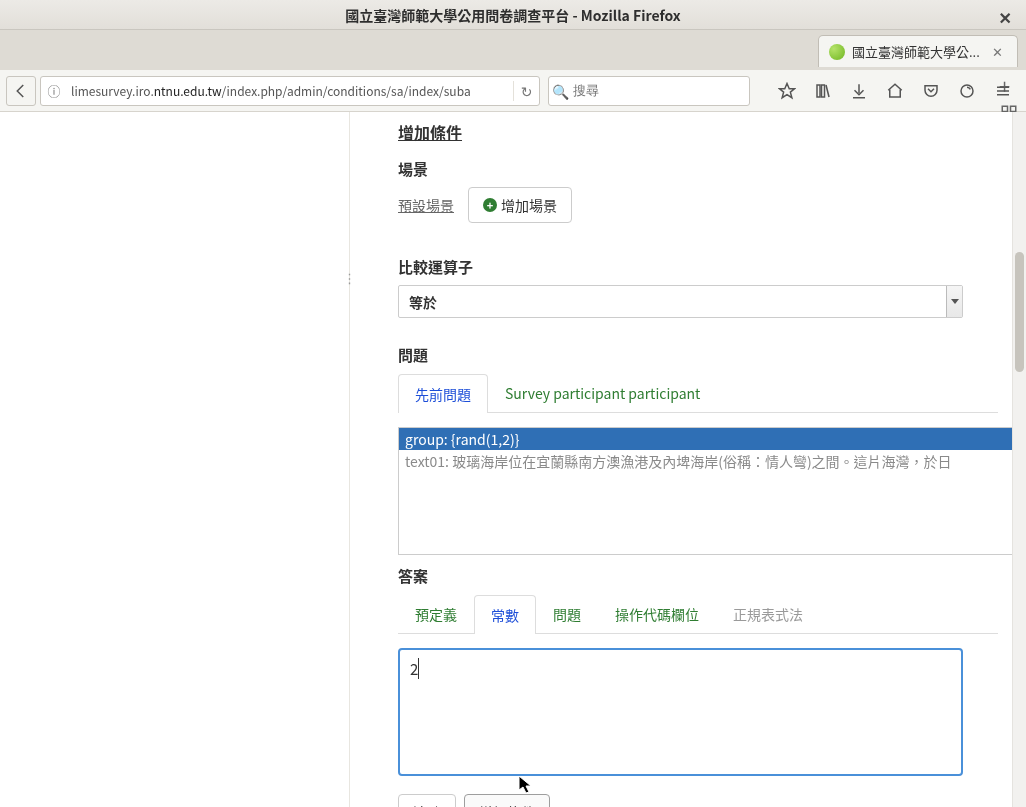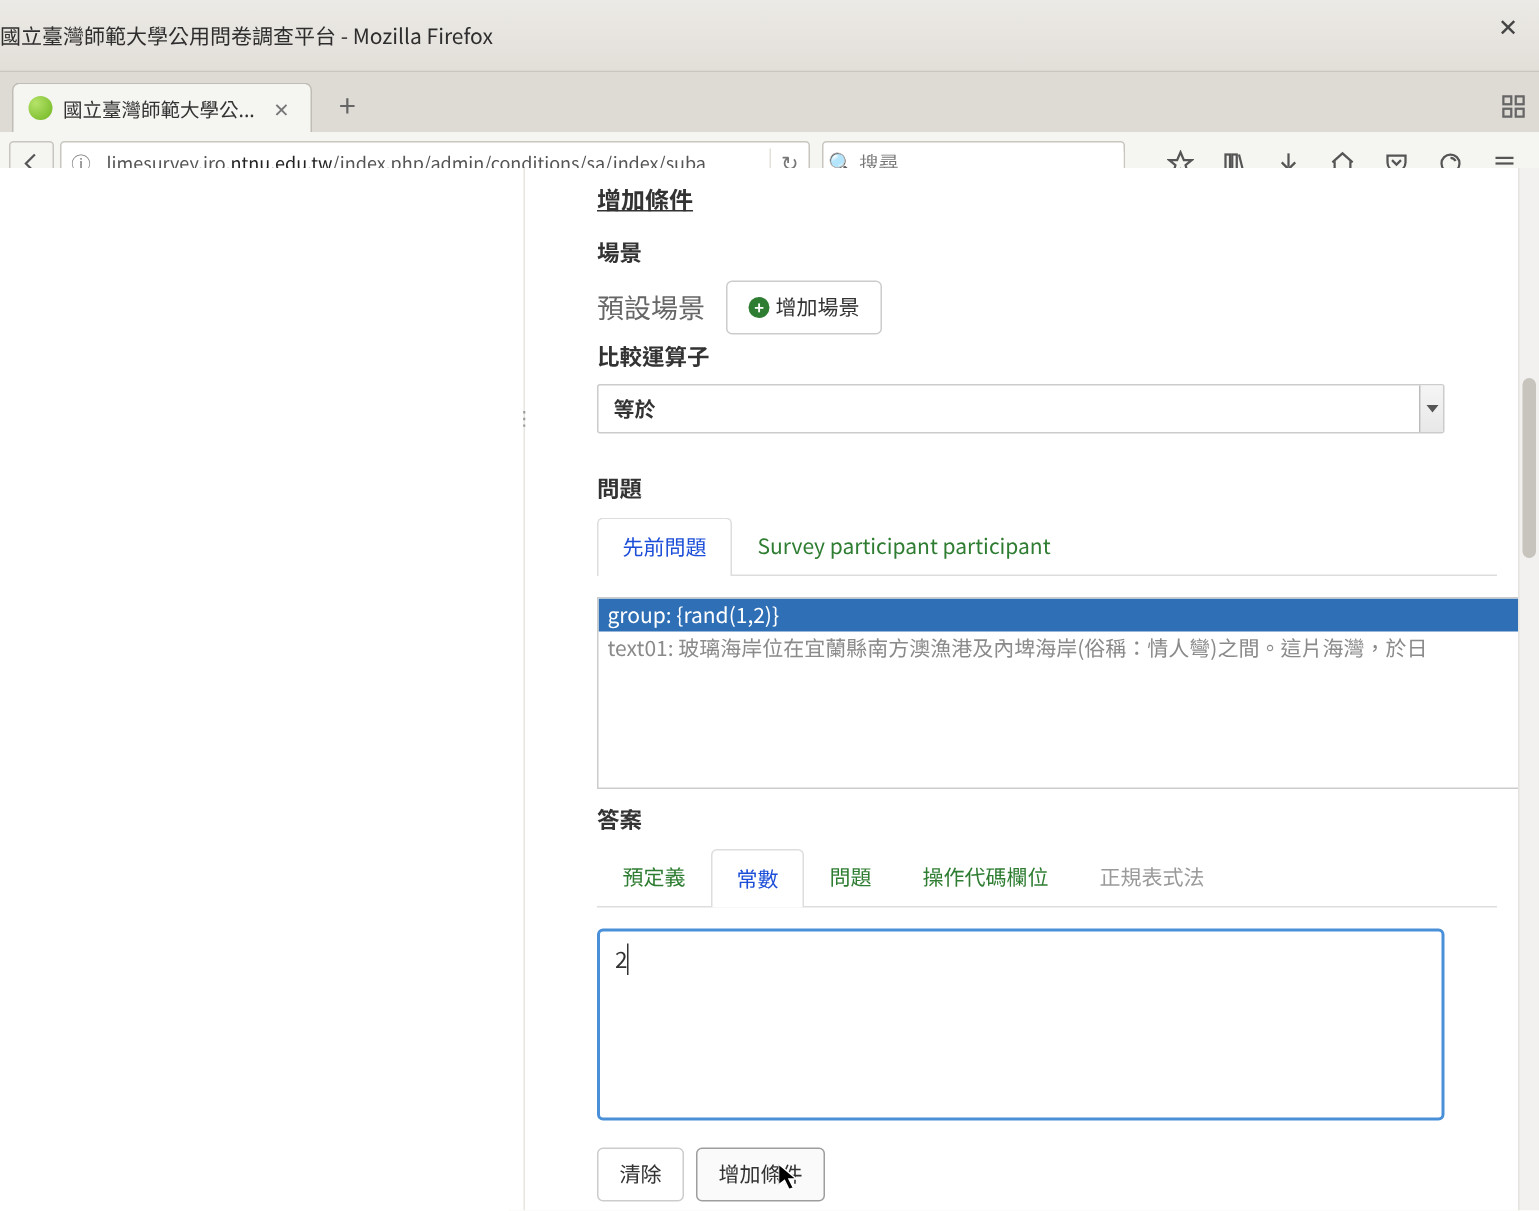--- a/index.html
+++ b/index.html
@@ -8,47 +8,48 @@
   font-size: 14px;
   background: #f5f5f2;
   color: #333;
   width: 1026px;
   height: 807px;
   overflow: hidden;
   position: relative;
 }
 
 .titlebar {
-  height: 48px;
+  height: 30px;
   background: linear-gradient(#eceae6, #e2dfd9);
   border-bottom: 1px solid #c9c6bf;
   display: flex;
   align-items: center;
-  justify-content: flex-start;
+  justify-content: center;
   position: relative;
-  font-weight: normal;
+  font-weight: bold;
   font-size: 14px;
   color: #2e2e2e;
 }
 .titlebar .close {
   position: absolute;
   right: 8px;
   top: 3px;
   font-size: 16px;
   color: #444;
   padding: 2px 6px;
   cursor: default;
 }
 
 .tabstrip {
   height: 40px;
   background: #dedbd4;
   display: flex;
   align-items: end;
   padding: 5px 8px 0 8px;
+  flex-direction: column;
 }
 .browser-tab {
   display: flex;
   align-items: center;
   background: #f5f5f2;
   border: 1px solid #c1bdb5;
   border-bottom: none;
   border-radius: 5px 5px 0 0;
   padding: 6px 10px;
   height: 33px;
@@ -116,21 +117,21 @@
 
 .form-area {
   position:absolute;
   left: 398px;
   top: 0px;
   width: 600px;
 }
 .section-head { font-size:16px; font-weight:bold; text-decoration:underline; margin:8px 0 14px 0; color:#333;}
 .label { font-weight:bold; font-size:15px; margin: 10px 0 8px 0; color:#333;}
 .row { display:flex; align-items:center; gap:14px; }
-.muted { color:#666; font-size:18px; }
+.muted { color:#666; font-size:14px;text-decoration:underline; }
 .btn {
   display:inline-flex; align-items:center; gap:4px;
   border:1px solid #ccc; border-radius:4px;
   background:#fff; padding: 7px 14px;
   font-size:14px; color:#333; cursor:default;
 }
 .btn.focus { border-color:#9e9e9e; background:#fafafa;}
 .plus-circle {
   width:14px; height:14px; border-radius:50%; background:#2f7d32; color:#fff;
   display:inline-flex; align-items:center; justify-content:center; font-size:11px; font-weight:bold;
@@ -275,21 +276,21 @@
 
     <div class="label">場景</div>
     <div class="row">
       <span class="muted">預設場景</span>
       <span class="btn">
         <span class="plus-circle">+</span>
         <span>增加場景</span>
       </span>
     </div>
 
-    <div class="label" style="margin-top:4px">比較運算子</div>
+    <div class="label" style="margin-top:33px">比較運算子</div>
     <div class="sel">
       <span>等於</span>
       <span class="handle"></span>
     </div>
 
     <div class="label" style="margin-top:26px">問題</div>
     <div class="tabset">
       <div class="tab active">先前問題</div>
       <div class="tab">Survey participant participant</div>
     </div>

